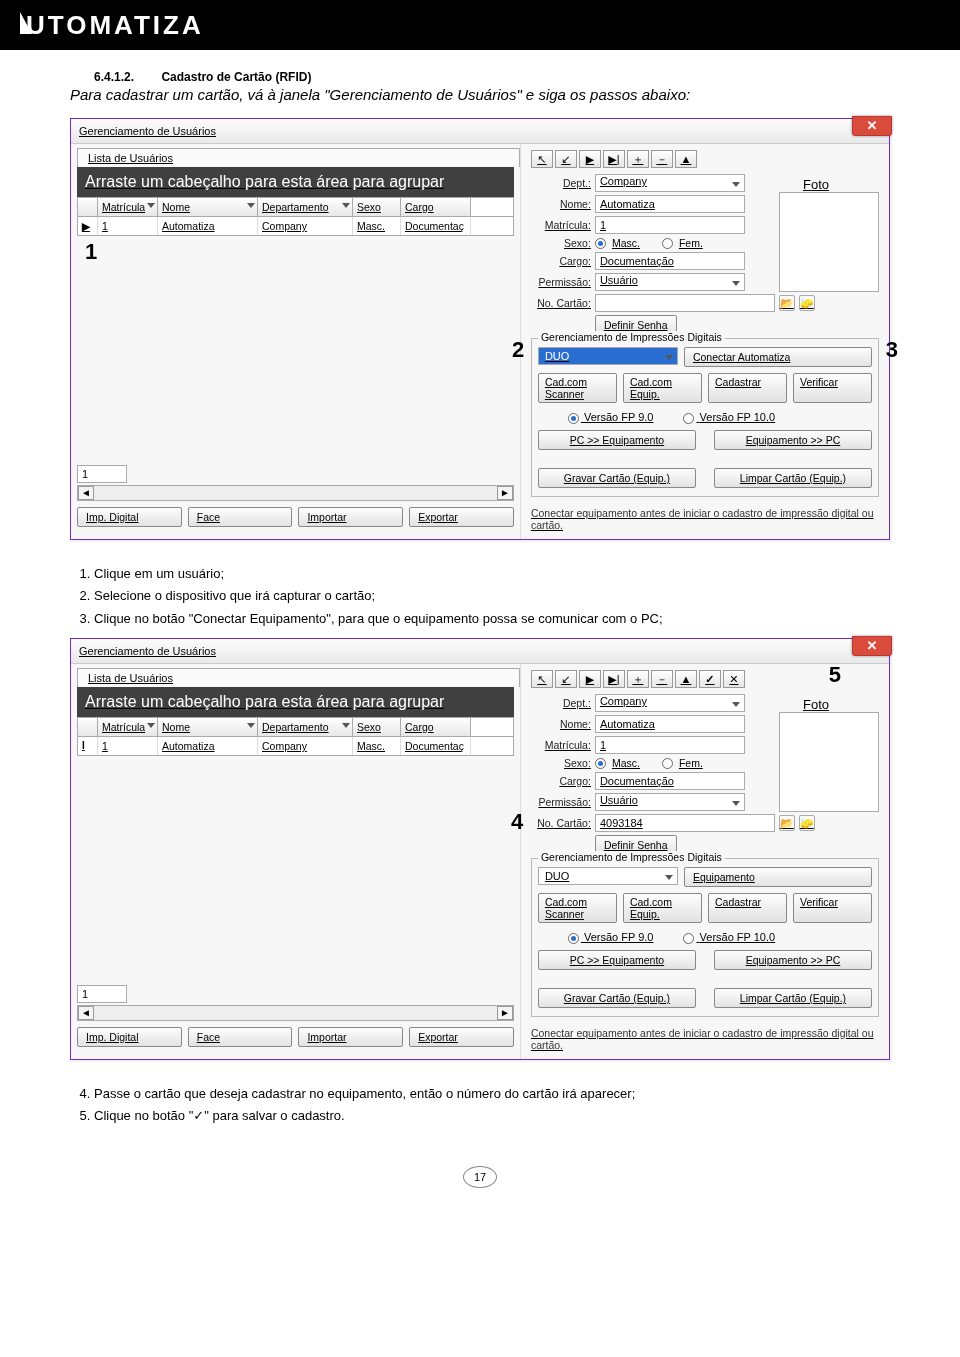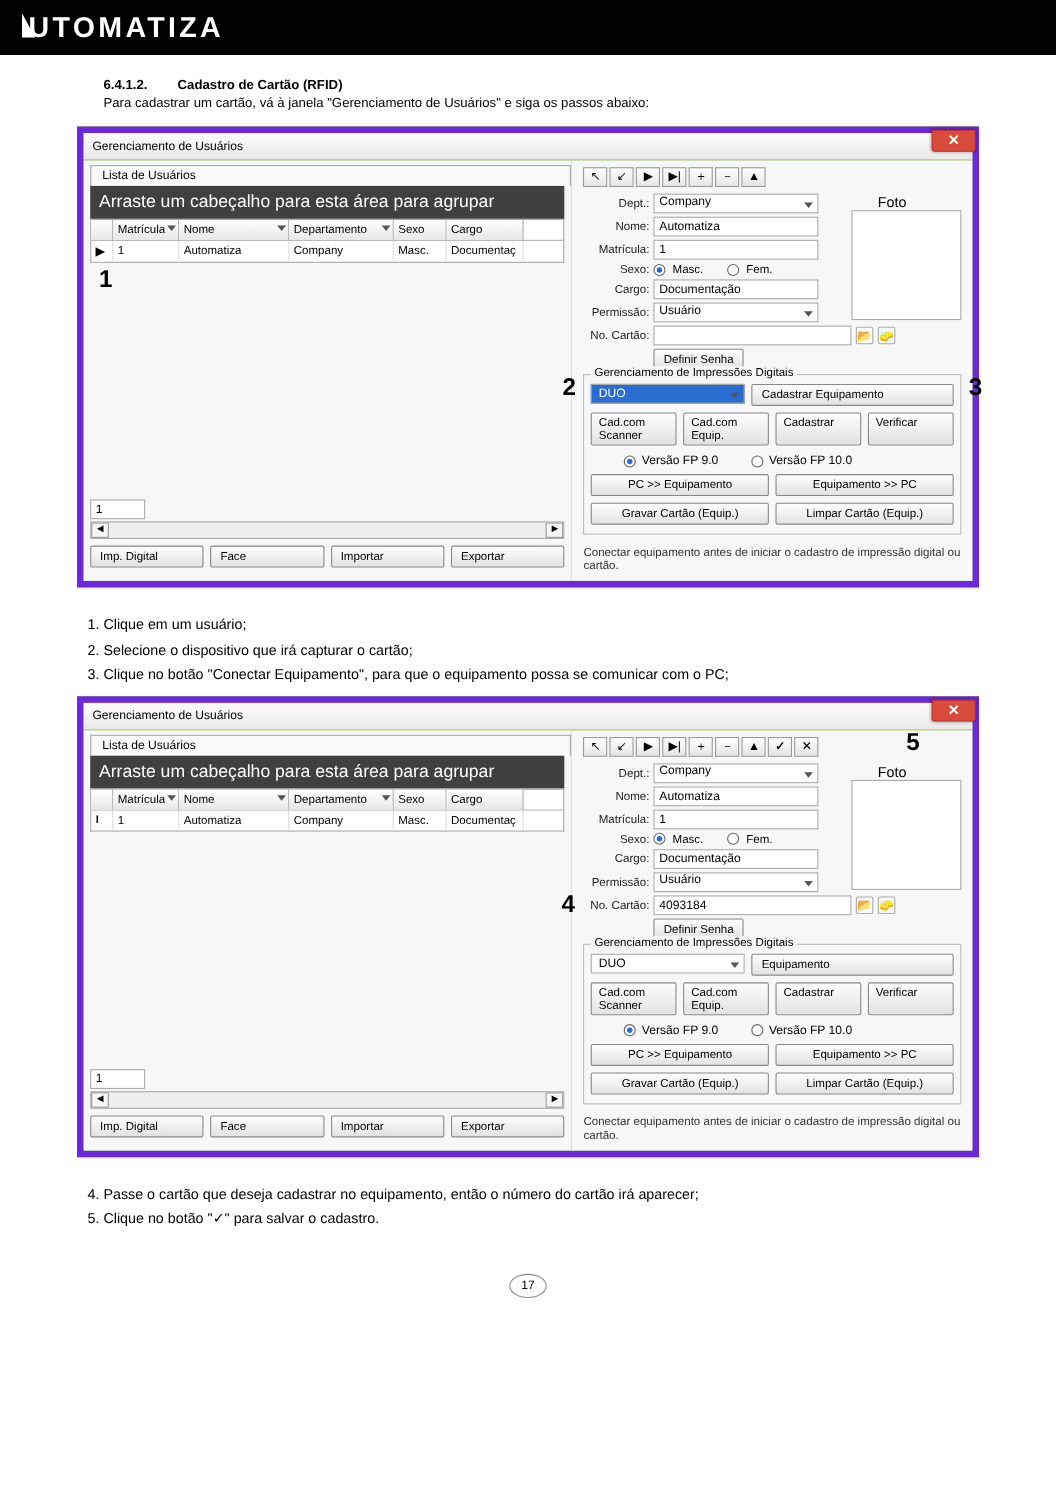--- a/index.html
+++ b/index.html
@@ -11,21 +11,21 @@
   
   .content { padding: 20px 70px 10px 70px; }
   
   .section-num { font-weight: bold; display: inline-block; margin-right: 24px; }
   .section-title { font-weight: bold; }
   
   .intro { margin-top: 2px; margin-bottom: 15px; }
   
   .screenshot-wrap { margin: 10px 0 24px 0; }
   
-  .win { border: 6px solid #6d28d9; background: #84cc16; width: 100%; font-family: Tahoma, Arial, sans-serif; font-size: 11px; position: relative; box-shadow: 2px 2px 0 rgba(0,0,0,.05); }
+  .win { border: 1px solid #6d28d9; background: #7f1d1d; width: 100%; font-family: Tahoma, Arial, sans-serif; font-size: 11px; position: relative; box-shadow: 2px 2px 0 rgba(0,0,0,.05); text-decoration: underline; }
   .win-title-row { background: linear-gradient(#fcfcfc,#e9e9e9); border-bottom: 1px solid #ccc; height: 25px; display:flex; align-items:center; padding: 0 8px; position:relative; }
   .close-x { position:absolute; top:-3px; right:-3px; width:40px; height:20px; background:#d94b3a; border:1px solid #b33; border-radius:0 0 3px 3px; color:#fff; font-weight:bold; text-align:center; line-height:18px; font-size:13px; box-shadow:0 0 3px rgba(0,0,0,.4);}
   
   .win-body { display:flex; background:#f7f7f7; }
   .leftcol { flex: 0 0 55%; border-right:1px solid #ddd; padding-bottom:6px; display:flex; flex-direction:column;}
   .rightcol { flex:1; padding: 6px 10px 8px 10px; }
   
   .tab-lista { display:inline-block; border:1px solid #aaa; border-bottom:none; background:#fafafa; padding:3px 10px; margin: 4px 0 0 6px; font-size:11px;}
   .group-hint { background:#404040; color:#fff; padding:6px 8px; margin: 0 6px; font-size:16px;}
   
@@ -60,49 +60,49 @@
   
   .nav-strip { display:flex; gap:2px; margin-bottom:6px;}
   .nav-strip .nb { width:22px;height:18px;border:1px solid #999;background:linear-gradient(#fff,#e5e5e5);text-align:center;line-height:16px;font-size:11px;}
   
   .foto-box { border:1px solid #aaa; background:#fff; width:100px; height:100px; }
   .foto-lbl { font-size:13px;margin-left:24px; }
   
   .group-fp { border:1px solid #bbb; margin-top:3px; padding:4px 6px 8px 6px; position:relative;}
   .group-fp .legend{ position:absolute; top:-8px; left:6px; background:#f7f7f7; padding:0 3px; font-size:10.5px;}
   
-  .btngrid { display:grid; grid-template-columns: 1fr 1fr; gap:6px; margin-top:6px;}
+  .btngrid { display:grid; grid-template-columns: 1fr 1fr; gap:18px; margin-top:6px;}
   .btn-wide { border:1px solid #888; background:linear-gradient(#fdfdfd,#e2e2e2); border-radius:2px; font-size:10.5px; padding:3px 4px; text-align:center;}
   
   .sel-blue { background:#2a6dd0; color:#fff; }
   
   .instr-text { margin: 6px 0 0 24px; font-size: 13px; line-height: 1.5; }
   .instr-text li { margin-bottom: 3px; }
   
   .pagefoot { text-align:center; margin-top:40px; margin-bottom:10px;}
   .pagefoot .oval { display:inline-block; border:1px solid #888; border-radius:50%; width:34px; height:22px; line-height:20px; font-size:11px;}
   
   .small-icon{ width:16px;height:16px;display:inline-flex;align-items:center;justify-content:center;border:1px solid #aaa;background:#fafafa;border-radius:2px;font-size:11px;}
   
-  .rt-top { display:flex; gap:25px; align-items:flex-start;}
+  .rt-top { display:flex; gap:25px; align-items:center;}
   .rt-form { flex:1; }
 </style>
 </head>
 <body>
 
 <div class="topbar">
   <span class="logo-text"><span class="tri"></span><span>UTOMATIZA</span></span>
 </div>
 
 <div class="content">
   <p style="margin-left:24px;">
     <span class="section-num">6.4.1.2.</span>
     <span class="section-title">Cadastro de Cartão (RFID)</span>
   </p>
-  <p class="intro" style="margin-left:24px;font-size:12px;">Para cadastrar um cartão, vá à janela "Gerenciamento de Usuários" e siga os passos abaixo:</p>
+  <p class="intro" style="font-size:15px;font-style:italic;">Para cadastrar um cartão, vá à janela "Gerenciamento de Usuários" e siga os passos abaixo:</p>
 
   <div class="screenshot-wrap">
     <div class="win">
       <div class="win-title-row">
         <span>Gerenciamento de Usuários</span>
         <div class="close-x">✕</div>
       </div>
       <div class="win-body" style="position:relative;">
 
         <div class="leftcol">
@@ -196,21 +196,21 @@
               <span class="lbl"></span>
               <div class="btn">Definir Senha</div>
             </div>
 
           <div class="group-fp" style="position:relative;">
             <span class="legend">Gerenciamento de Impressões Digitais</span>
             <div class="callout-num" style="top:-2px;left:-20px;">2</div>
             <div class="callout-num" style="top:-2px;right:-20px;">3</div>
             <div style="display:flex;gap:6px;margin-top:4px;">
               <div class="form-in form-drop sel-blue" style="max-width:140px;text-align:left;padding:2px 6px;">DUO</div>
-              <div class="btn" style="flex:1">Cadastrar Equipamento</div>
+              <div class="btn" style="flex:1">Conectar Automatiza</div>
             </div>
             <div style="display:flex;gap:6px;margin-top:6px;">
               <div class="btn-sm" style="flex:1">Cad.com Scanner</div>
               <div class="btn-sm" style="flex:1">Cad.com Equip.</div>
               <div class="btn-sm" style="flex:1">Cadastrar</div>
               <div class="btn-sm" style="flex:1">Verificar</div>
             </div>
             <div style="display:flex;gap:30px;margin:8px 0 4px 30px;align-items:center;">
               <span><span class="radio-dot sel"></span> <span>Versão FP 9.0</span></span>
               <span><span class="radio-dot"></span> <span>Versão FP 10.0</span></span>

